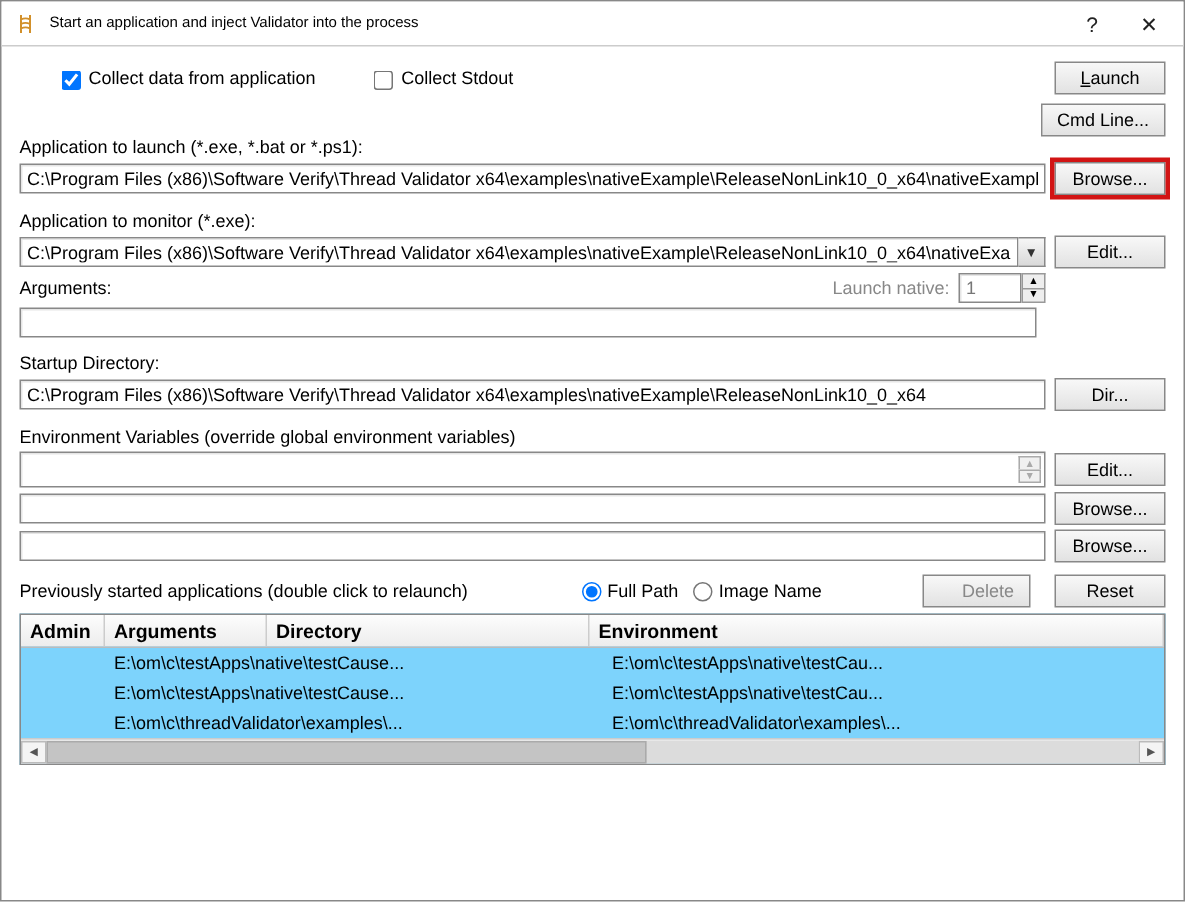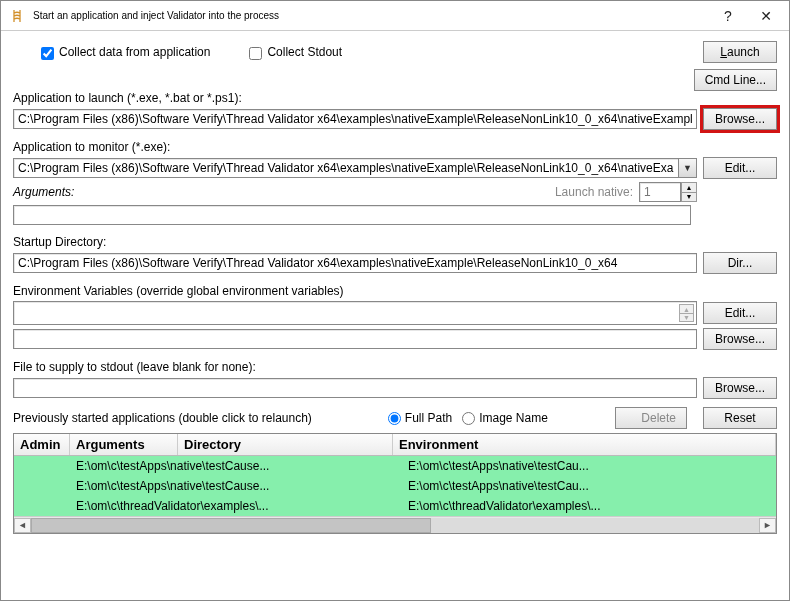--- a/index.html
+++ b/index.html
@@ -87,21 +87,21 @@
   .envbox .sp { position:absolute; right:2px; display:flex; flex-direction:column; }
   .envbox .sp span { width:15px; height:9px; border:1px solid #aaa; font-size:7px; color:#aaa; display:flex; align-items:center; justify-content:center; background:#f0f0f0 }
   .envbox .sp span:first-child{ border-bottom:none }
 
   .radiorow { display:flex; align-items:center; gap:6px; margin:8px 0 4px 0;}
   .radiorow .r { display:flex; align-items:center; margin-left:4px; }
   .radiorow .r input { margin-right:4px; }
 
   .table {
     border:1px solid #888;
-    background:#86efac;
+    background:#7dd3fc;
   }
   .thead { display:flex; background:linear-gradient(#fdfdfd,#ececec); border-bottom:1px solid #bbb; }
   .thead .th {
     padding:3px 6px; font-weight:bold; font-size:13px;
     border-right:1px solid #ccc;
   }
   .col-admin{ width:56px;}
   .col-app{ width:224px;}
   .col-args{ width:108px;}
   .col-dir{ width:215px;}
@@ -114,21 +114,21 @@
     height:17px; background:#e8e8e8; border-top:1px solid #ccc;
     display:flex; align-items:center;
   }
   .hscroll .ar { width:17px; height:15px; display:flex; align-items:center; justify-content:center; background:#f4f4f4; border:1px solid #bbb; font-size:9px; color:#555;}
   .hscroll .track { flex:1; height:15px; background:#dcdcdc; position:relative; margin:0 0;}
   .hscroll .thumb { position:absolute; left:0; width:55%; top:0; bottom:0; background:#c4c4c4; border:1px solid #aaa;}
 
   .highlight-red { outline:3px solid #d21414; outline-offset:0; }
 
   .argrow { display:flex; align-items:center; }
-  .argrow .albl { flex:1;font-style:italic; }
+  .argrow .albl { flex:1; }
 
   .section { position:relative; }
 
   .disabled-text { color:#888; }
   .btn.disabled { color:#888;text-align:right; }
 </style>
 </head>
 <body>
 
 <div class="titlebar">
@@ -212,21 +212,20 @@
         </div>
     </div>
     <button class="btn" style="min-width:74px">Edit...</button>
   </div>
 
   <div class="fieldrow">
     <input class="textbox" value="" style="">
     <button class="btn" style="min-width:74px">Browse...</button>
   </div>
 
-  <span class="label">File to supply to stdout (leave blank for none):</span>
   <div class="fieldrow">
     <input class="textbox" value="" style="">
     <button class="btn" style="min-width:74px">Browse...</button>
   </div>
 
   <div class="radiorow">
     <span>Previously started applications (double click to relaunch)</span>
     <div style="width:60px"></div>
     <label class="r">
       <input type="radio" name="pview" checked="" style="">

